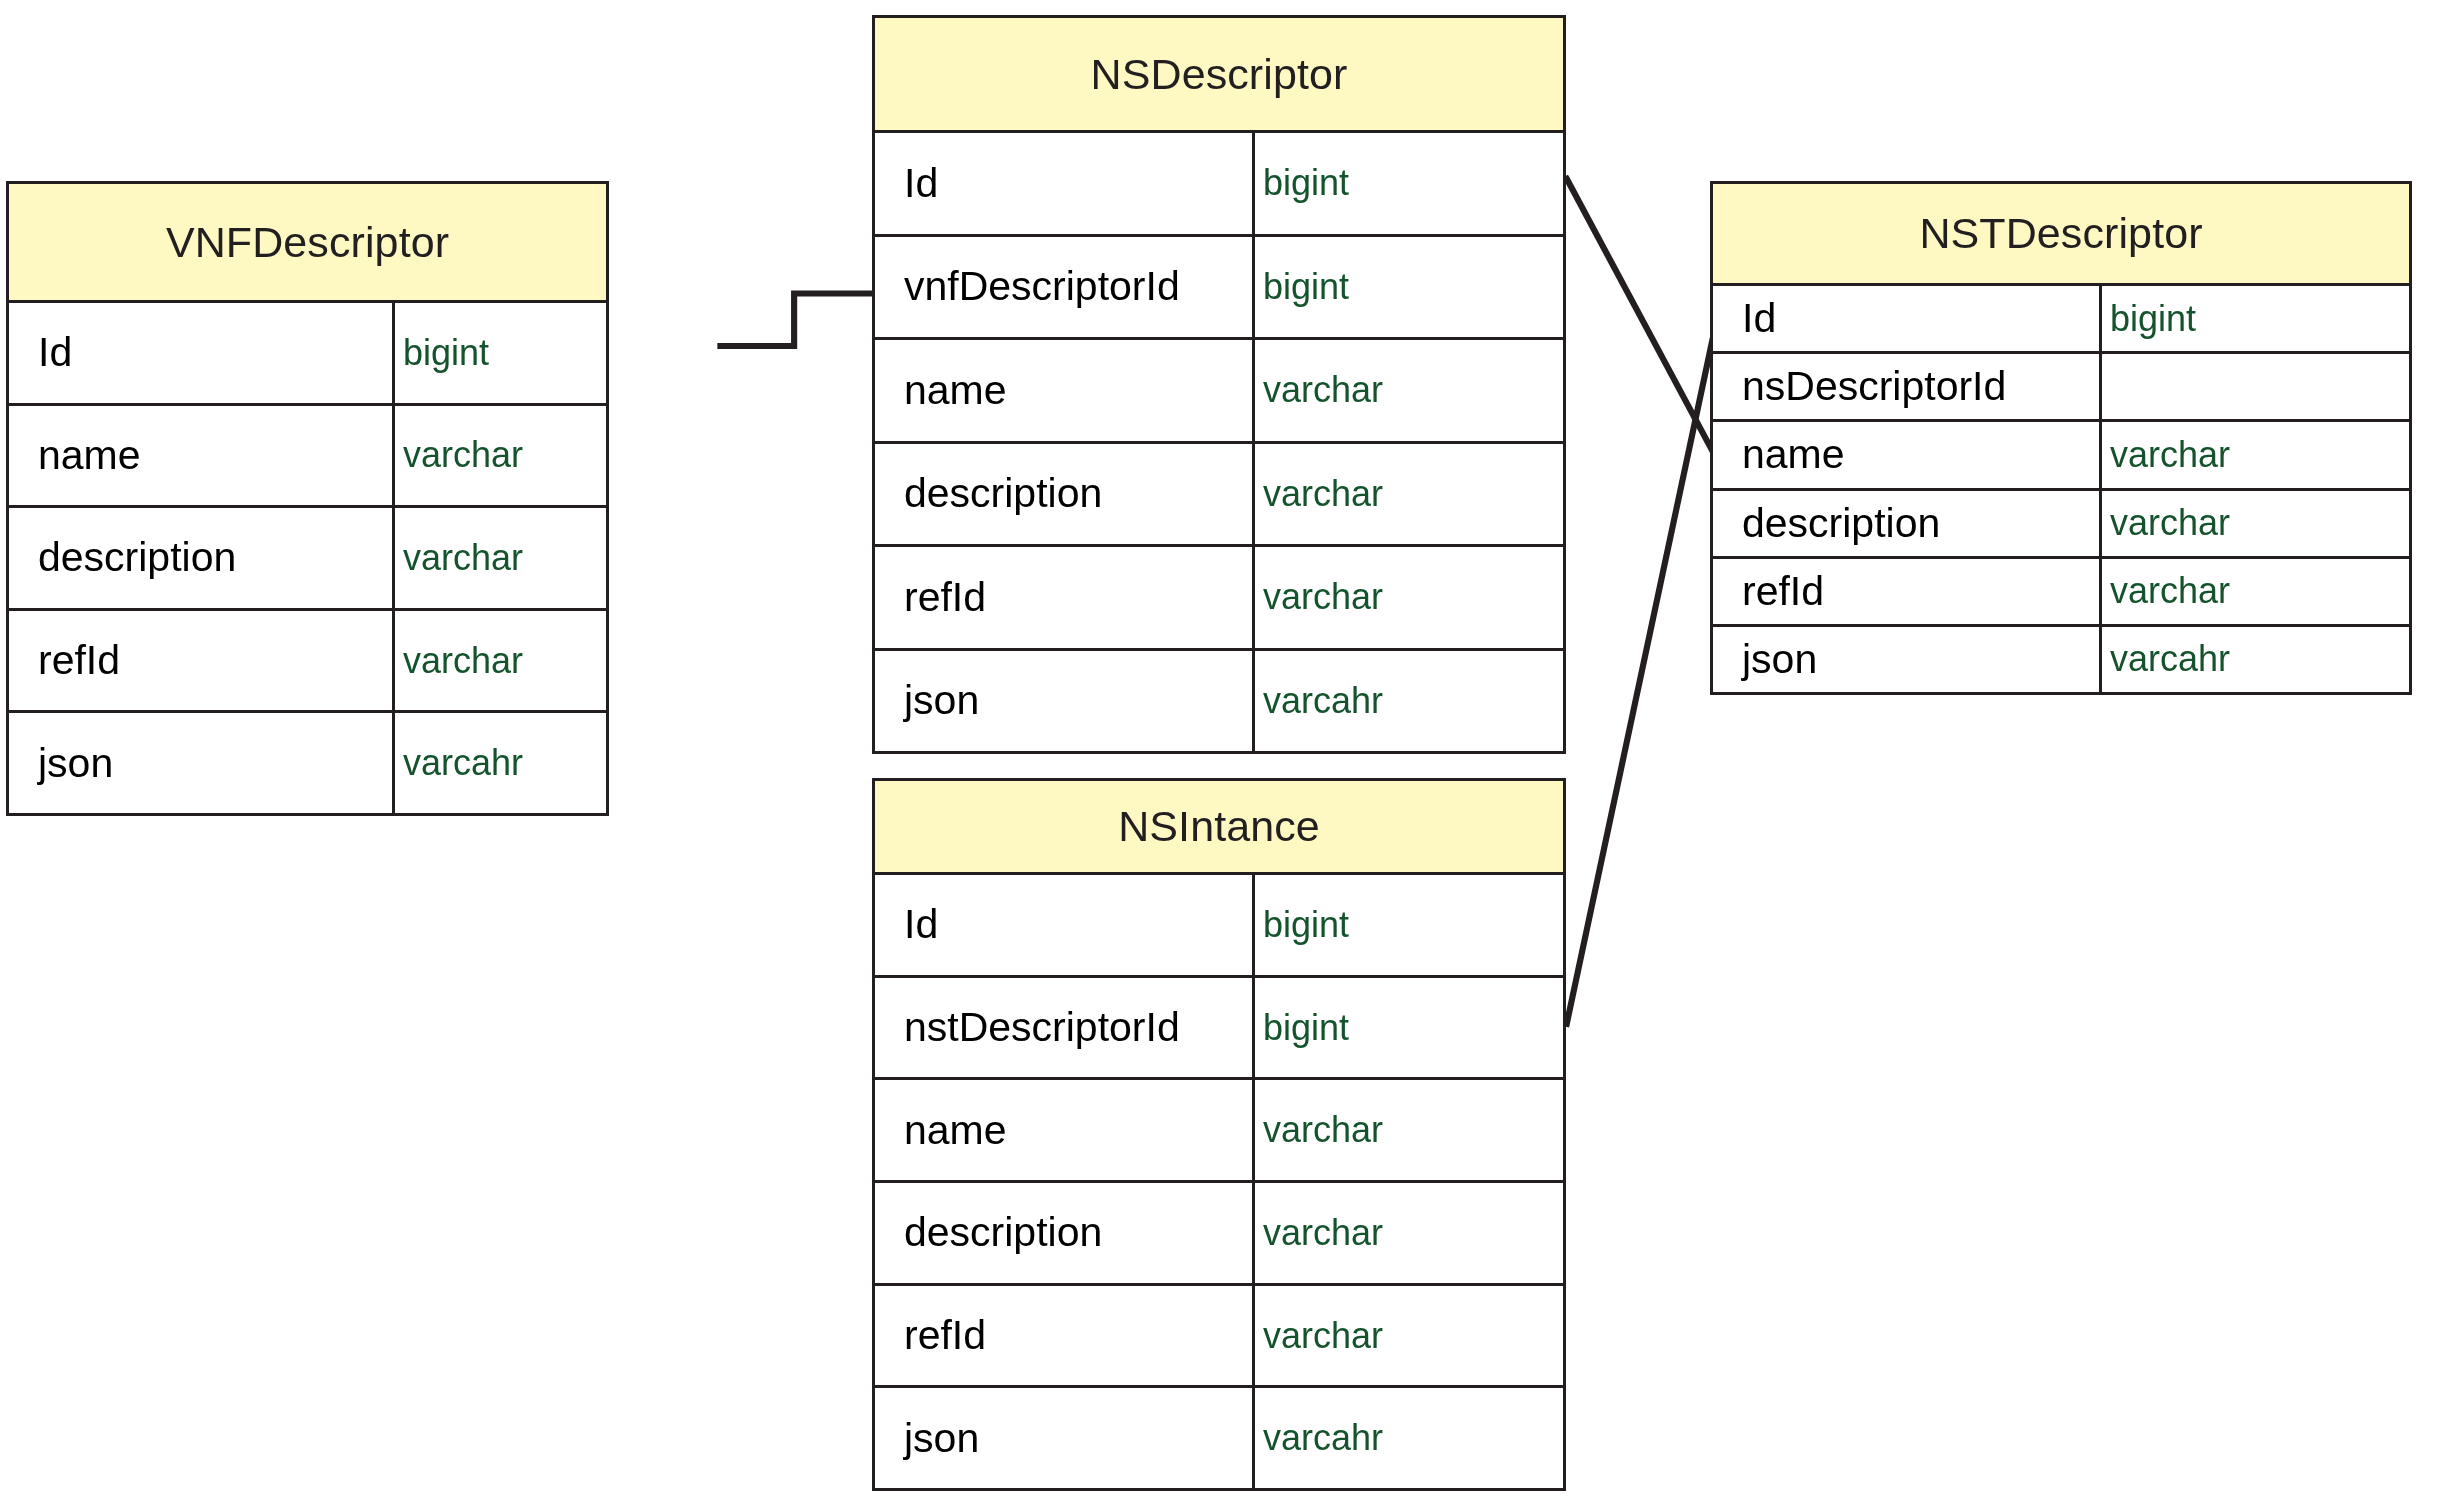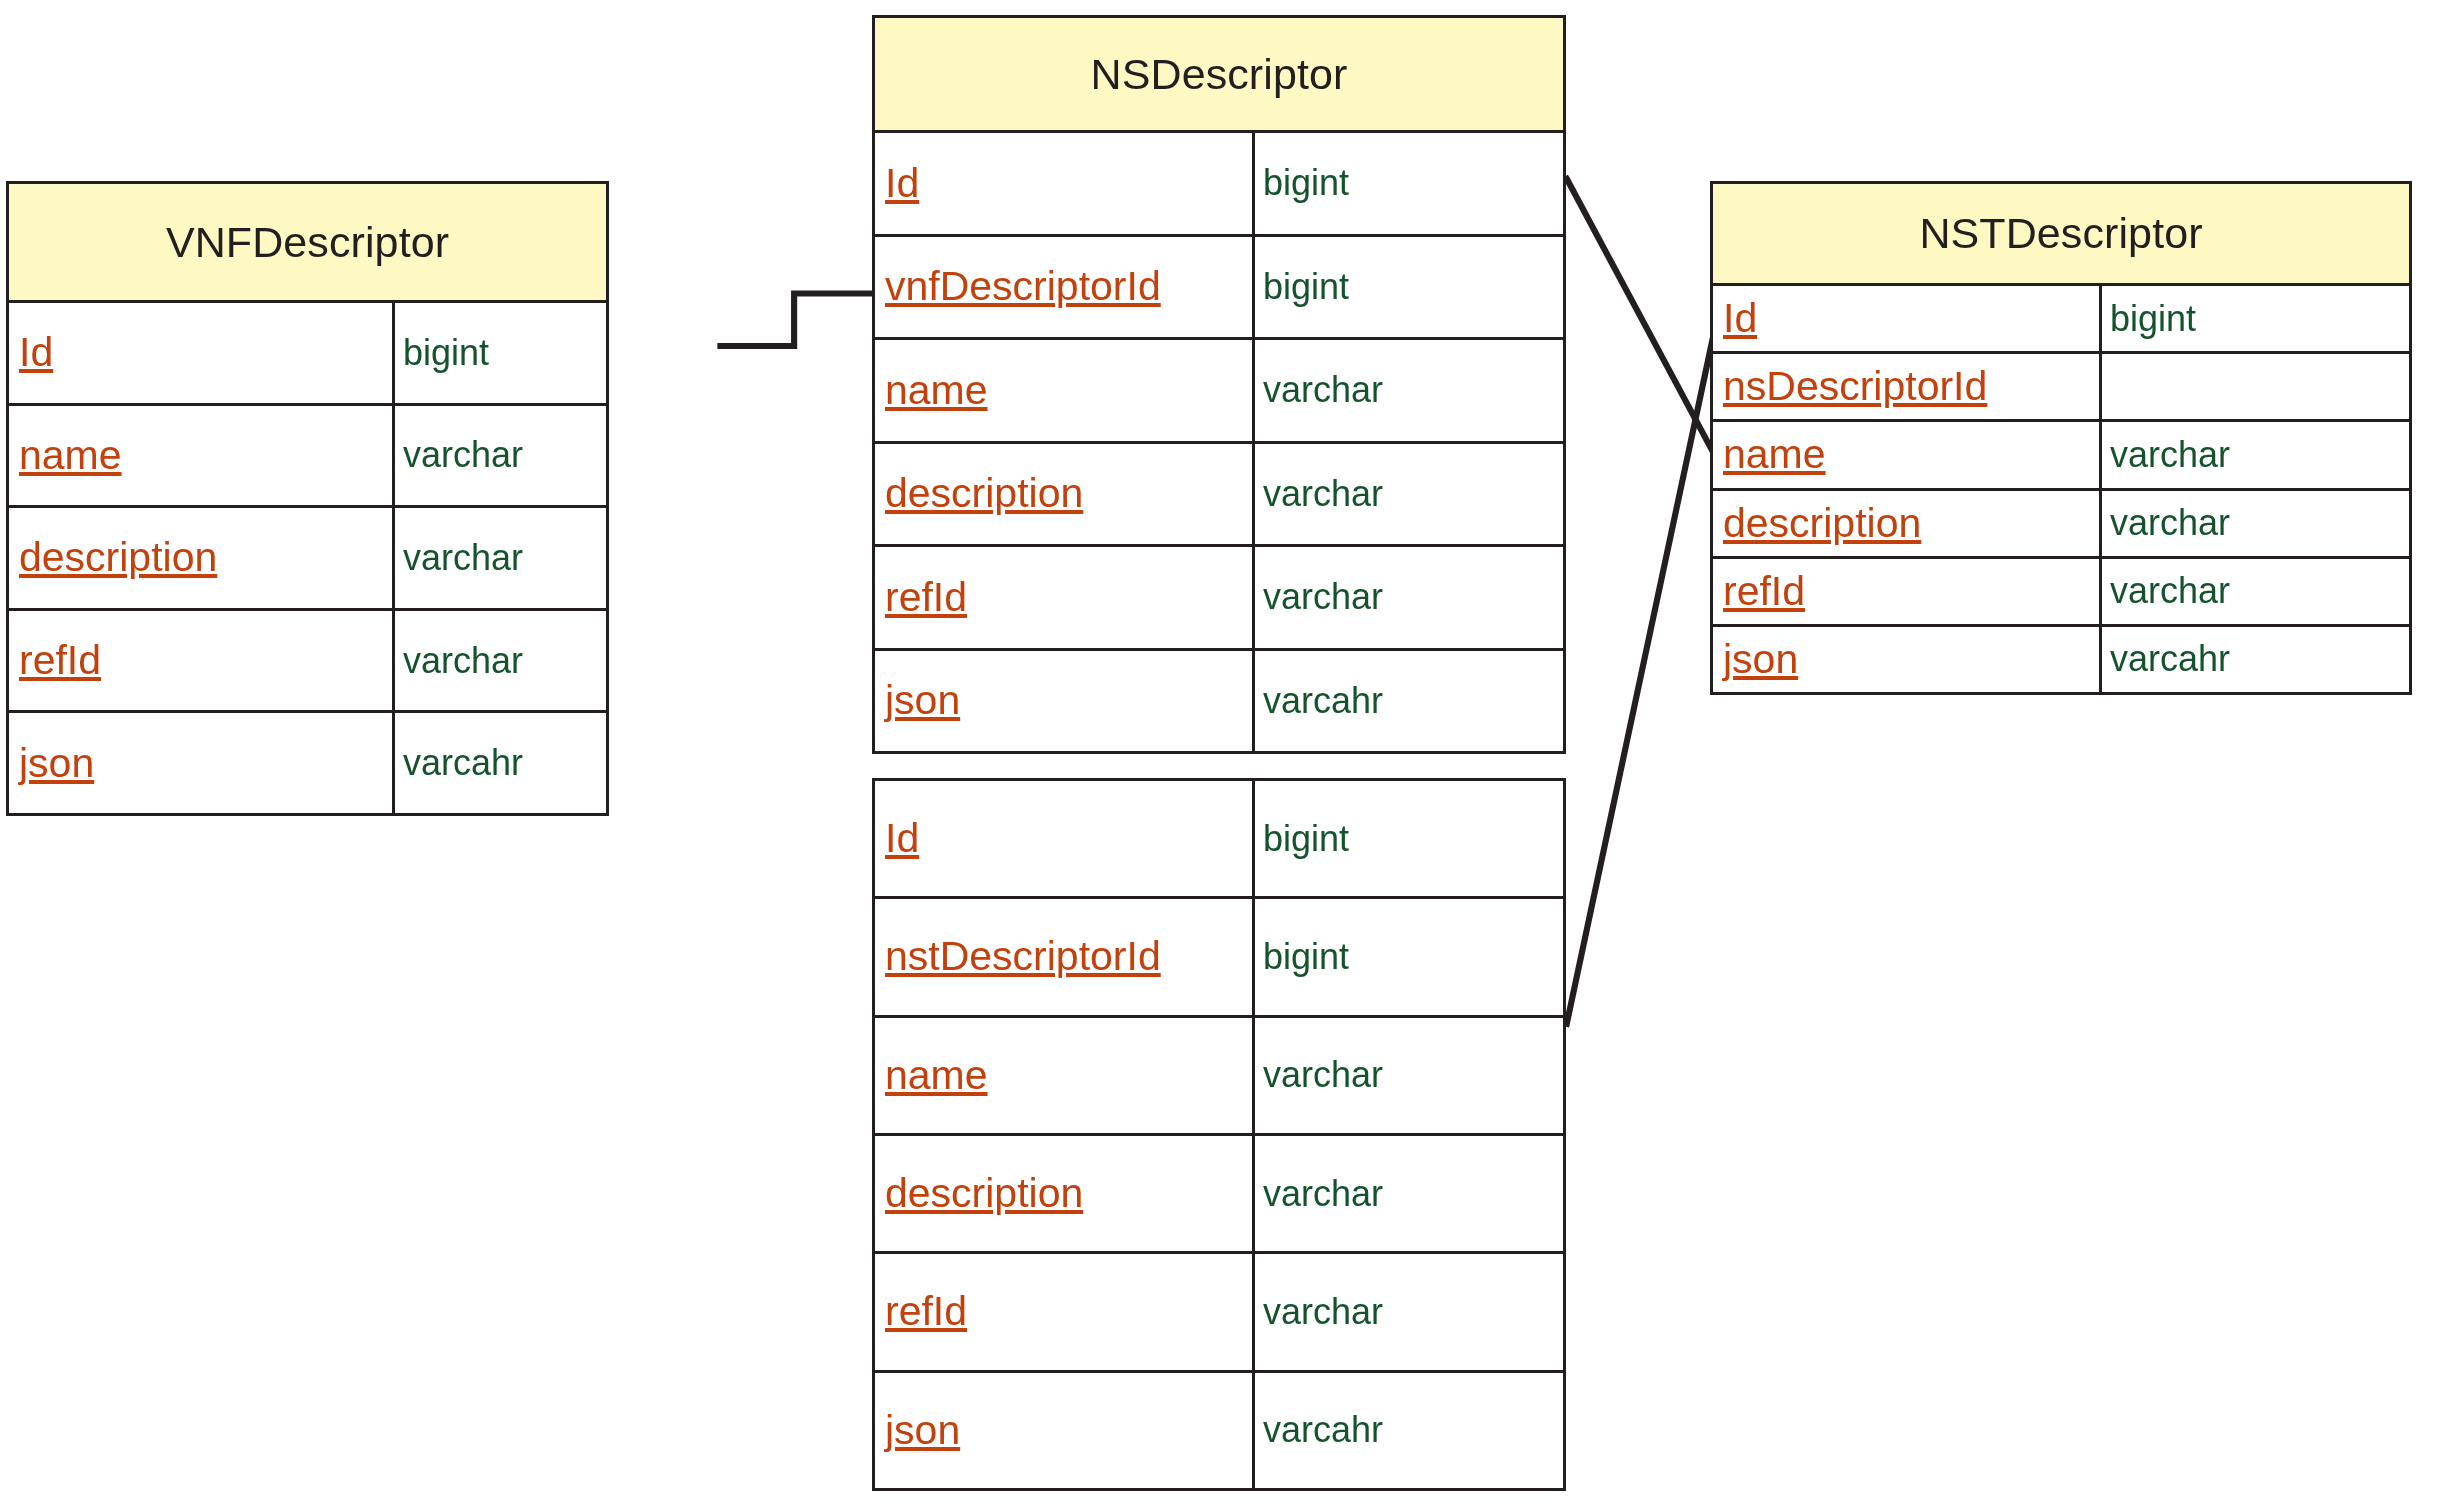--- a/index.html
+++ b/index.html
@@ -55,26 +55,25 @@
     background: #ffffff;
   }
   .entity-row.last-row {
     border-bottom: none;
   }
   .cell-field {
     box-sizing: border-box;
     display: flex;
     align-items: center;
     border-right: 3.4px solid #231f20;
-    padding-left: 10px;
-    color: #c2410c;
+    padding-left: 29px;
+    color: #000000;
     font-size: 41px;
     white-space: nowrap;
     overflow: hidden;
-    text-decoration: underline;
   }
   .cell-type {
     box-sizing: border-box;
     display: flex;
     align-items: center;
     flex: 1 1 auto;
     padding-left: 8px;
     color: #14532d;
     font-size: 36px;
     white-space: nowrap;
@@ -138,20 +137,21 @@
       <div class="cell-field" style="width:380px;">refId</div>
       <div class="cell-type">varchar</div>
     </div>
     <div class="entity-row last-row">
       <div class="cell-field" style="width:380px;">json</div>
       <div class="cell-type">varcahr</div>
     </div>
   </div>
 
   <div class="entity-table" style="left:872px; top:778px; width:694px; height:713px;">
+    <div class="entity-header" style="height:94px; flex:0 0 94px;">NSIntance</div>
     <div class="entity-row">
       <div class="cell-field" style="width:380px;">Id</div>
       <div class="cell-type">bigint</div>
     </div>
     <div class="entity-row">
       <div class="cell-field" style="width:380px;">nstDescriptorId</div>
       <div class="cell-type">bigint</div>
     </div>
     <div class="entity-row">
       <div class="cell-field" style="width:380px;">name</div>

